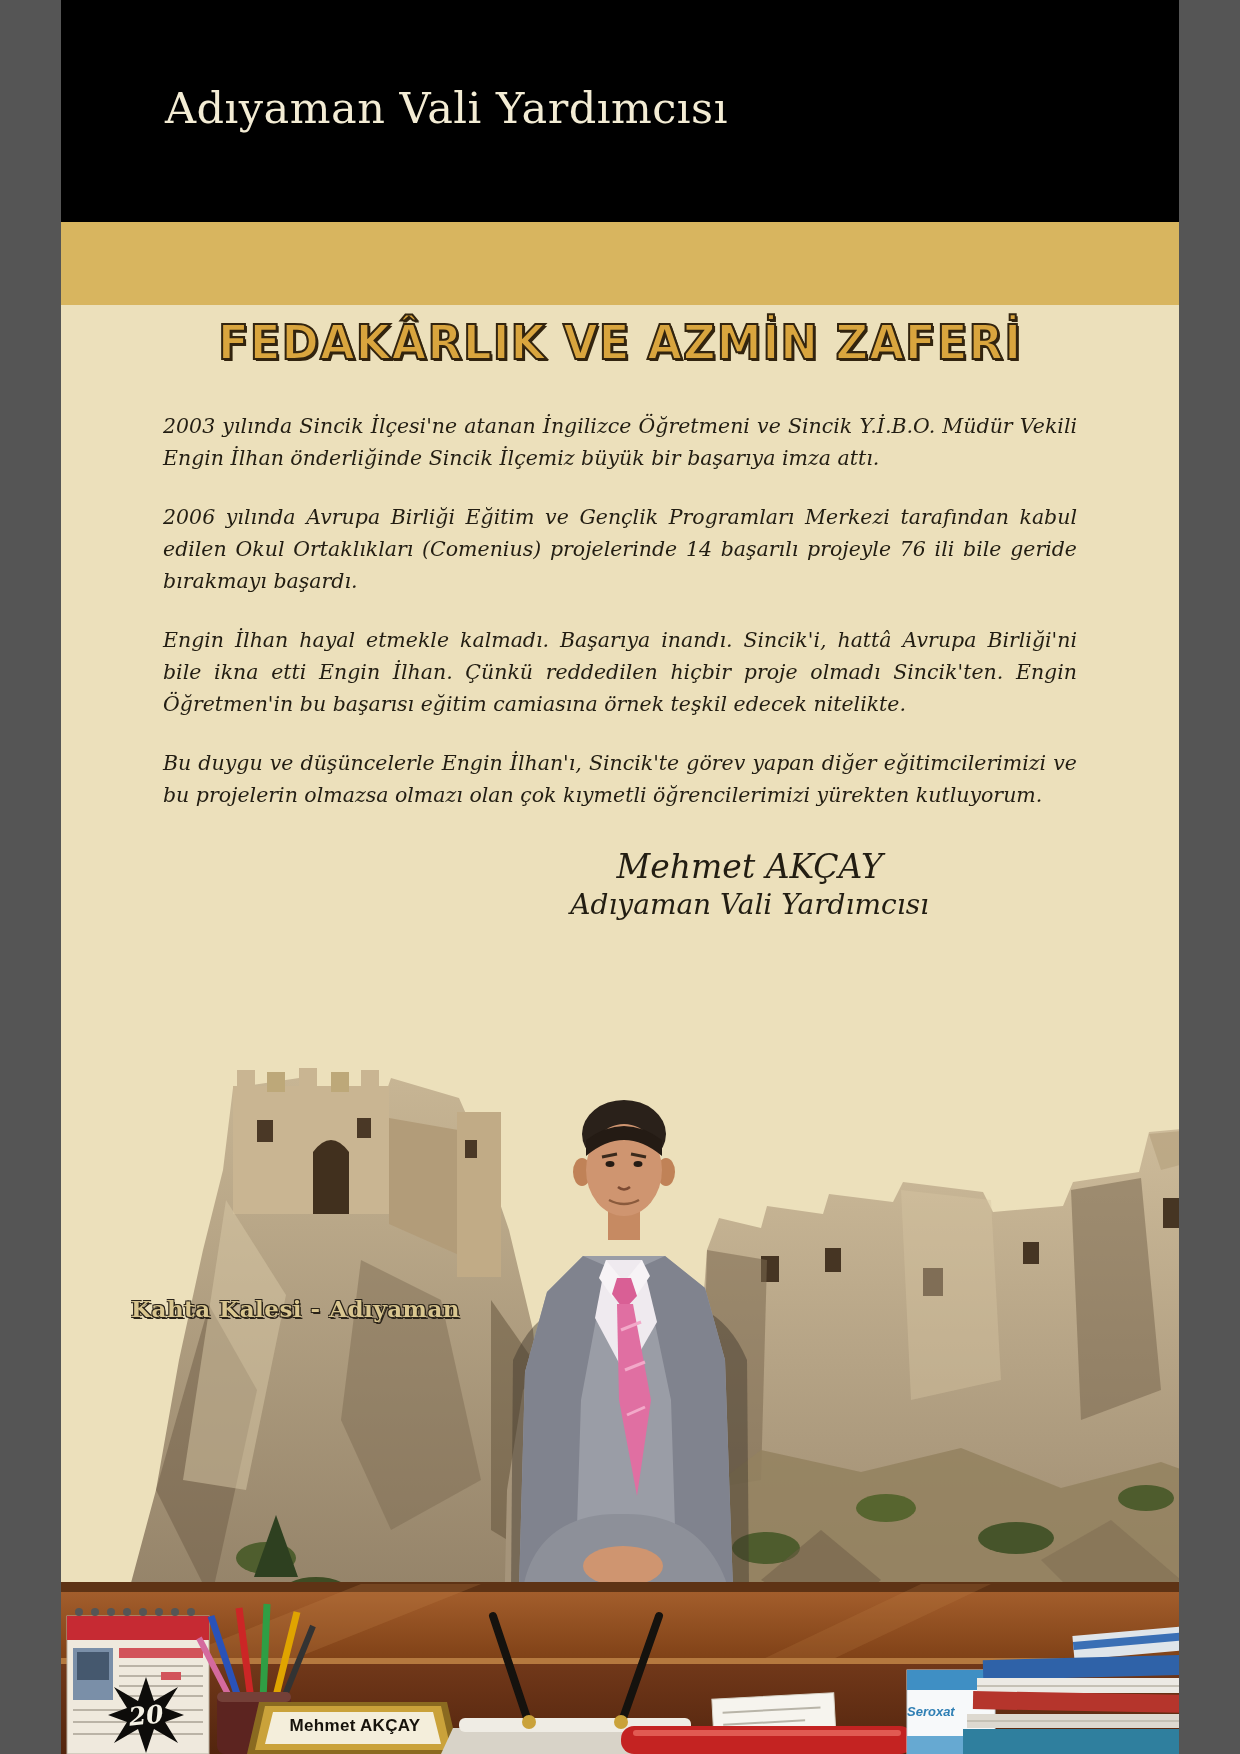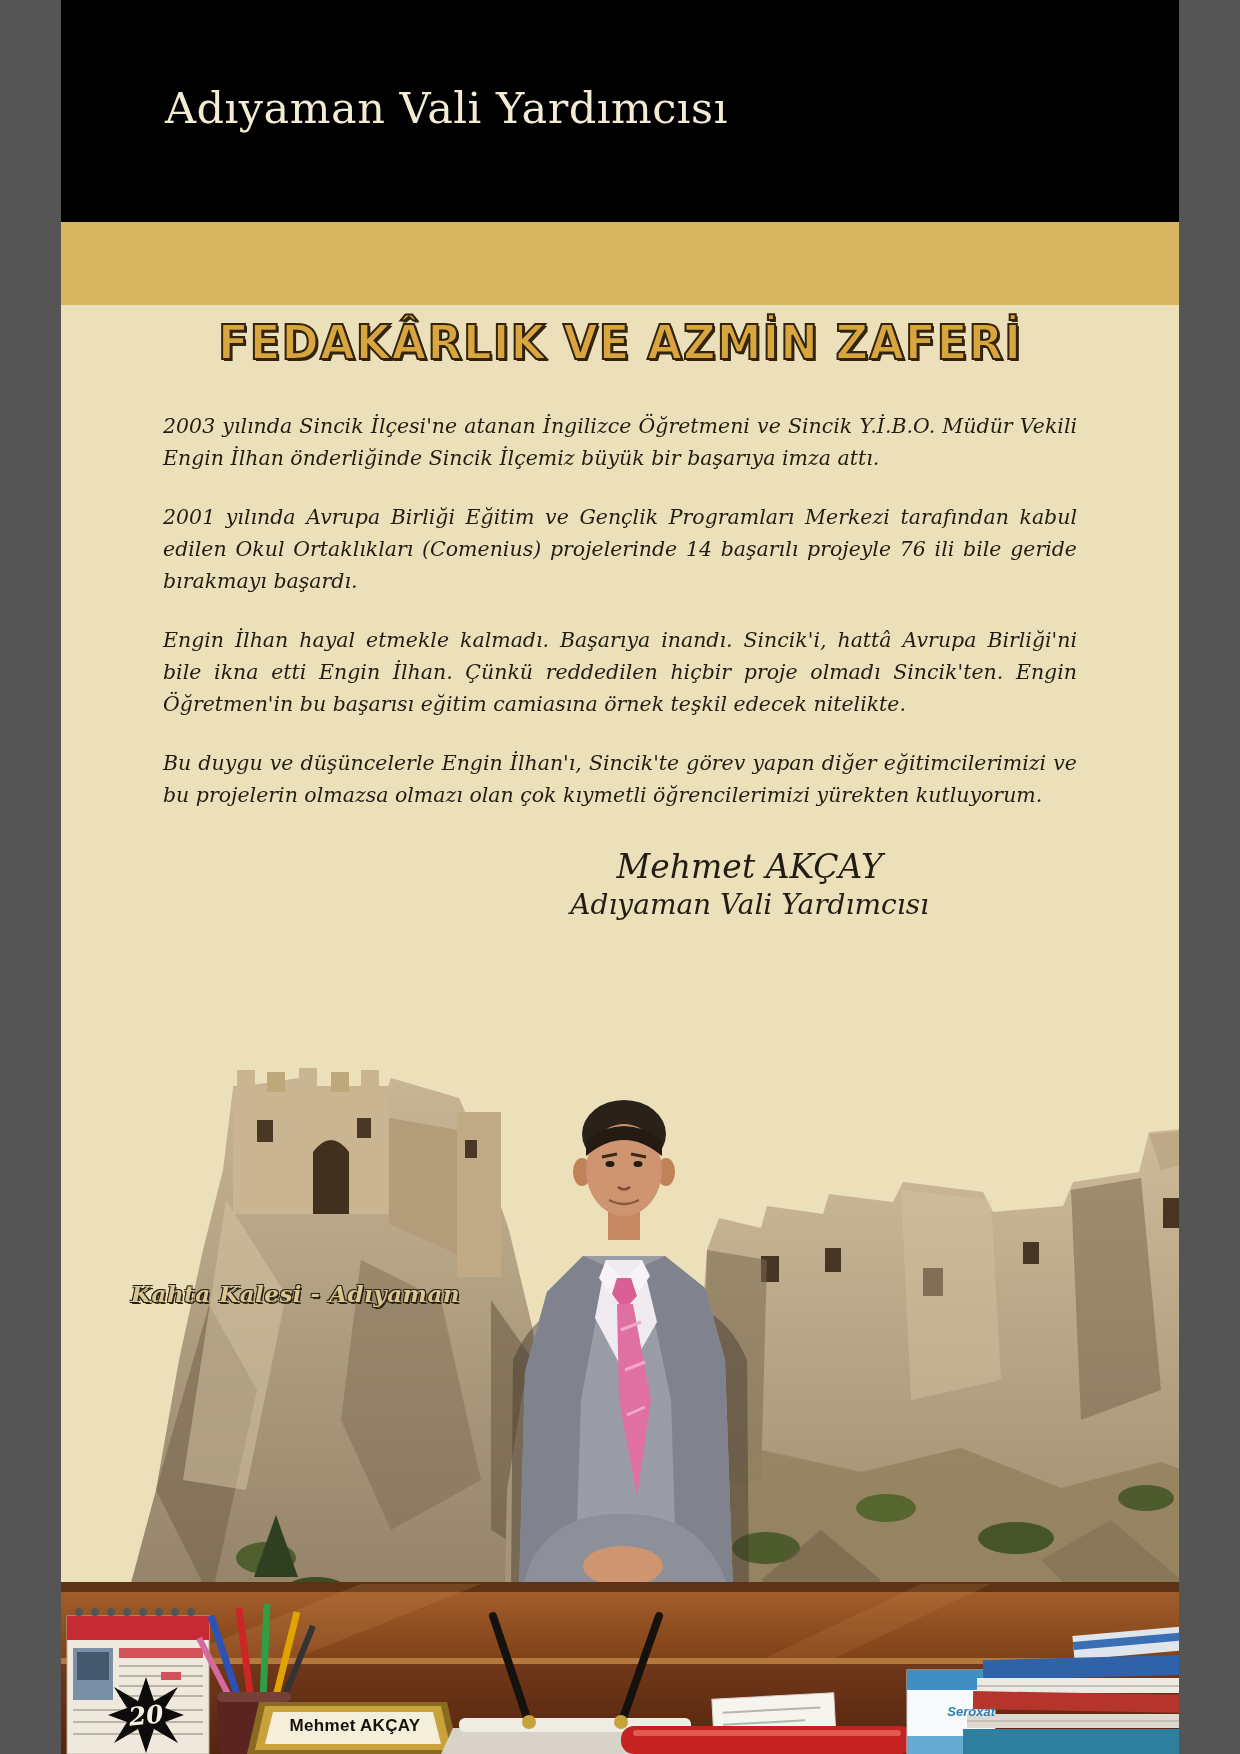--- a/index.html
+++ b/index.html
@@ -42,33 +42,33 @@
     color:#221d12;
   }
   .signature { width:fit-content; margin:34px 148px 0 auto; text-align:center;
     font-family:"DejaVu Serif", serif; font-style:italic; color:#221d12; }
   .signature .sig-name  { font-size:33px; line-height:1.25; }
   .signature .sig-title { font-size:28px; line-height:1.3; }
   
   .photo { position:absolute; left:0; bottom:0; width:1240px; height:694px; }
   .photo svg { position:absolute; left:0; top:0; }
   .photo-caption {
-    position:absolute; left:70px; top:220px;
-    font-family:"DejaVu Serif", serif; font-style:italic; font-weight:bold;
+    position:absolute; left:70px; top:235px;
+    font-family:"DejaVu Serif", serif; font-weight:bold;
     font-size:23px; color:#d9c690; letter-spacing:0.5px;
     text-shadow:1.5px 1.5px 0 #2a2318, -1px -1px 0 #2a2318, 1px -1px 0 #2a2318, -1px 1px 0 #2a2318;
     text-align:right;
   }
   .plate-text {
     position:absolute; left:208px; top:656px; width:172px;
     text-align:center; font-family:"Liberation Sans", sans-serif;
     font-weight:bold; font-size:17px; color:#17130c; letter-spacing:0.3px;
   }
   .seroxat-text {
-    position:absolute; left:846px; top:644px; width:88px; text-align:right;
+    position:absolute; left:846px; top:644px; width:88px; text-align:left;
     font-family:"Liberation Sans", sans-serif; font-style:italic; font-weight:bold;
     font-size:13px; color:#2f7fb4;
   }
   .page-badge { position:absolute; left:46px; top:616px; width:78px; height:78px; }
   .page-badge .num {
     position:absolute; left:0; top:0; width:78px; height:78px;
     display:flex; align-items:center; justify-content:center;
     font-family:"DejaVu Serif", serif; font-style:italic; font-weight:bold;
     font-size:25px; color:#f5f2e6; transform:rotate(-6deg);
   }
@@ -82,21 +82,21 @@
     <div class="ht">
       <div>Adıyaman Vali Yardımcısı</div>
     </div>
   </div>
 
   <div class="gold-band"></div>
 
   <div class="article">
     <h1 class="article-title">FEDAKÂRLIK VE AZMİN ZAFERİ</h1>
     <p>2003 yılında Sincik İlçesi'ne atanan İngilizce Öğretmeni ve Sincik Y.İ.B.O. Müdür Vekili Engin İlhan önderliğinde Sincik İlçemiz büyük bir başarıya imza attı.</p>
-    <p>2001 yılında Avrupa Birliği Eğitim ve Gençlik Programları Merkezi tarafından kabul edilen Okul Ortaklıkları (Comenius) projelerinde 14 başarılı projeyle 76 ili bile geride bırakmayı başardı.</p>
+    <p>2006 yılında Avrupa Birliği Eğitim ve Gençlik Programları Merkezi tarafından kabul edilen Okul Ortaklıkları (Comenius) projelerinde 14 başarılı projeyle 76 ili bile geride bırakmayı başardı.</p>
     <p>Engin İlhan hayal etmekle kalmadı. Başarıya inandı. Sincik'i, hattâ Avrupa Birliği'ni bile ikna etti Engin İlhan. Çünkü reddedilen hiçbir proje olmadı Sincik'ten. Engin Öğretmen'in bu başarısı eğitim camiasına örnek teşkil edecek nitelikte.</p>
     <p>Bu duygu ve düşüncelerle Engin İlhan'ı, Sincik'te görev yapan diğer eğitimcilerimizi ve bu projelerin olmazsa olmazı olan çok kıymetli öğrencilerimizi yürekten kutluyorum.</p>
     <div class="signature">
       <div class="sig-name">Mehmet AKÇAY</div>
       <div class="sig-title">Adıyaman Vali Yardımcısı</div>
     </div>
   </div>
 
   <div class="photo">
     <svg viewBox="0 0 1240 694" width="1240" height="694" xmlns="http://www.w3.org/2000/svg">

